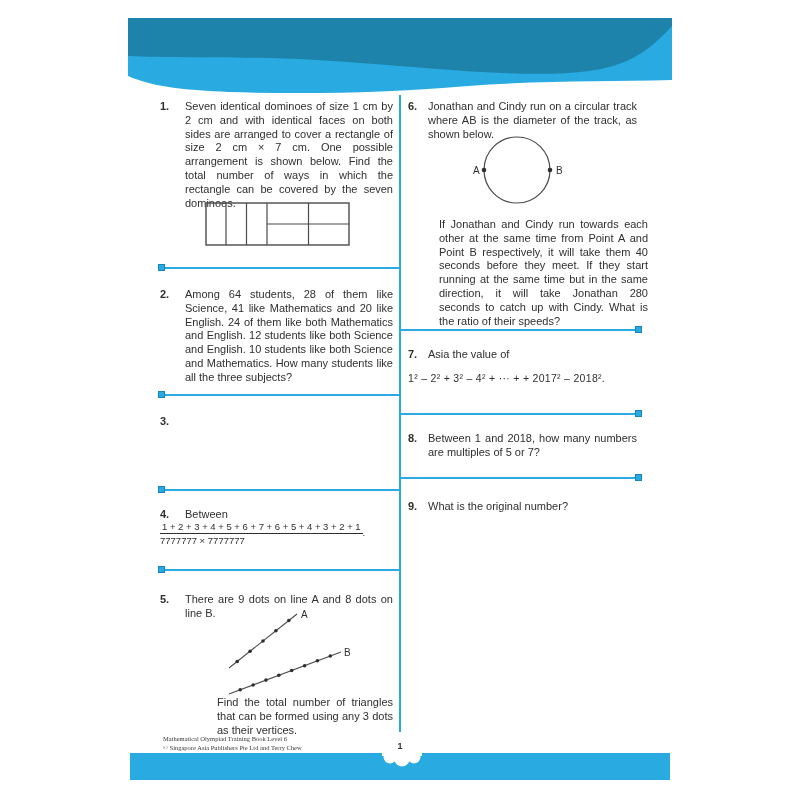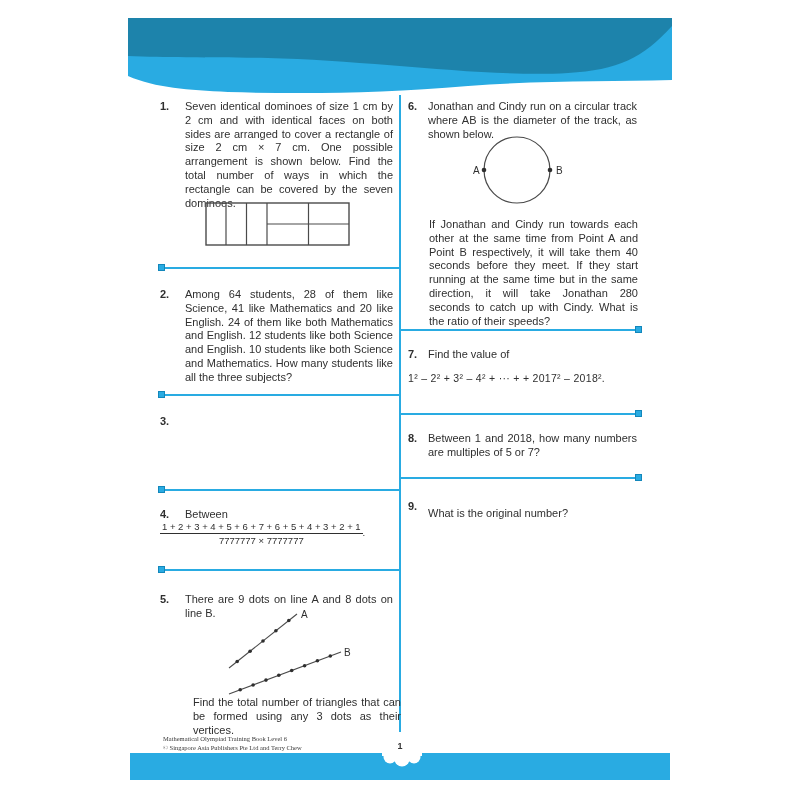--- a/index.html
+++ b/index.html
@@ -4,30 +4,30 @@
 <style>
   html,body{margin:0;padding:0;}
   body{width:800px;height:800px;background:#ffffff;font-family:"Liberation Sans",sans-serif;color:#2f2f2f;}
   .canvas{position:relative;width:800px;height:800px;overflow:hidden;background:#ffffff;}
   .page{position:absolute;left:128px;top:8px;width:544px;height:784px;background:#ffffff;}
   .header-svg{position:absolute;left:0;top:10px;width:544px;height:90px;display:block;}
   .q{position:absolute;display:flex;font-size:11px;line-height:13.8px;}
   .qnum{font-weight:bold;flex:0 0 25px;}
   .qnum.r{flex:0 0 20px;}
   .qtext{text-align:justify;}
-  .qtext .second{margin-top:7px;}
+  .qtext .second{margin-top:0px;}
   .expr{white-space:nowrap;letter-spacing:0.3px;}
   .divider{position:absolute;left:271px;top:87px;width:2px;height:637px;background:#29abe2;}
   .sep{position:absolute;height:2px;background:#29abe2;}
   .sep .knob{position:absolute;top:-3px;width:7px;height:7px;background:#29abe2;border:1px solid #1387bb;box-sizing:border-box;}
   .sep.l .knob{left:-2px;}
   .sep.r .knob{right:-2px;}
   .fig{position:absolute;}
   .fraction-wrap{position:absolute;font-size:9.5px;line-height:11px;white-space:nowrap;}
-  .fraction{display:inline-block;text-align:center;vertical-align:middle;}
+  .fraction{display:inline-block;vertical-align:middle;}
   .fraction .num{display:block;border-bottom:1.2px solid #2f2f2f;padding:0 2px 1px 2px;}
   .fraction .den{display:block;padding-top:1px;}
   .footer{position:absolute;left:35px;top:727px;font-family:"Liberation Serif",serif;font-size:6.5px;line-height:8.5px;color:#3a3a3a;}
   .bottom-bar{position:absolute;left:2px;top:745px;width:540px;height:27px;background:#29abe2;}
   .cloud{position:absolute;left:252px;top:0;width:40px;height:16px;overflow:visible;}
   .page-num{position:absolute;left:260px;top:733px;width:24px;text-align:center;font-size:9px;font-weight:bold;color:#333;z-index:3;}
   svg line, svg circle.oline, svg rect.outline{stroke:#4a4a4a;}
   .figlabel{font-size:10px;fill:#2f2f2f;font-family:"Liberation Sans",sans-serif;}
 </style>
 </head>
@@ -117,45 +117,45 @@
       <circle cx="17.2" cy="81.8" r="1.8" fill="#2f2f2f"></circle>
       <circle cx="30.1" cy="77.0" r="1.8" fill="#2f2f2f"></circle>
       <circle cx="43.0" cy="72.1" r="1.8" fill="#2f2f2f"></circle>
       <circle cx="55.8" cy="67.3" r="1.8" fill="#2f2f2f"></circle>
       <circle cx="68.7" cy="62.5" r="1.8" fill="#2f2f2f"></circle>
       <circle cx="81.6" cy="57.7" r="1.8" fill="#2f2f2f"></circle>
       <circle cx="94.4" cy="52.8" r="1.8" fill="#2f2f2f"></circle>
       <circle cx="107.3" cy="48.0" r="1.8" fill="#2f2f2f"></circle>
       <text class="figlabel" x="121" y="48">B</text>
     </svg>
-    <div class="q" style="left:40px;top:688px;width:233px;">
+    <div class="q" style="left:32px;top:688px;width:233px;gap:32px;">
       <div class="qnum"></div>
       <div class="qtext">Find the total number of triangles that can be formed using any 3 dots as their vertices.</div>
     </div>
 
     <div class="q" style="left:280px;top:92px;width:229px;">
       <div class="qnum r">6.</div>
       <div class="qtext">Jonathan and Cindy run on a circular track where AB is the diameter of the track, as shown below.</div>
     </div>
 
     <svg class="fig" style="left:342px;top:122px;" width="100" height="80" viewBox="0 0 100 80">
       <circle class="oline" cx="47" cy="40" r="33" fill="none" stroke-width="1.2"></circle>
       <circle cx="14" cy="40" r="2.3" fill="#2f2f2f"></circle>
       <circle cx="80" cy="40" r="2.3" fill="#2f2f2f"></circle>
       <text class="figlabel" x="3" y="44">A</text>
       <text class="figlabel" x="86" y="44">B</text>
     </svg>
-    <div class="q" style="left:281px;top:210px;width:229px;">
+    <div class="q" style="left:291px;top:210px;width:229px;">
       <div class="qnum r"></div>
       <div class="qtext">If Jonathan and Cindy run towards each other at the same time from Point A and Point B respectively, it will take them 40 seconds before they meet. If they start running at the same time but in the same direction, it will take Jonathan 280 seconds to catch up with Cindy. What is the ratio of their speeds?</div>
     </div>
 
     <div class="q" style="left:280px;top:340px;width:229px;">
       <div class="qnum r">7.</div>
-      <div class="qtext">Find the value of</div>
+      <div class="qtext">Asia the value of</div>
     </div>
     <div class="expr" style="position:absolute;left:280px;top:364px;font-size:10.5px;">1² – 2² + 3² – 4² + ··· +  + 2017² – 2018².</div>
 
     <div class="q" style="left:280px;top:424px;width:229px;">
       <div class="qnum r">8.</div>
       <div class="qtext">Between 1 and 2018, how many numbers are multiples of 5 or 7?</div>
     </div>
 
     <div class="q" style="left:280px;top:492px;width:229px;">
       <div class="qnum r">9.</div>

